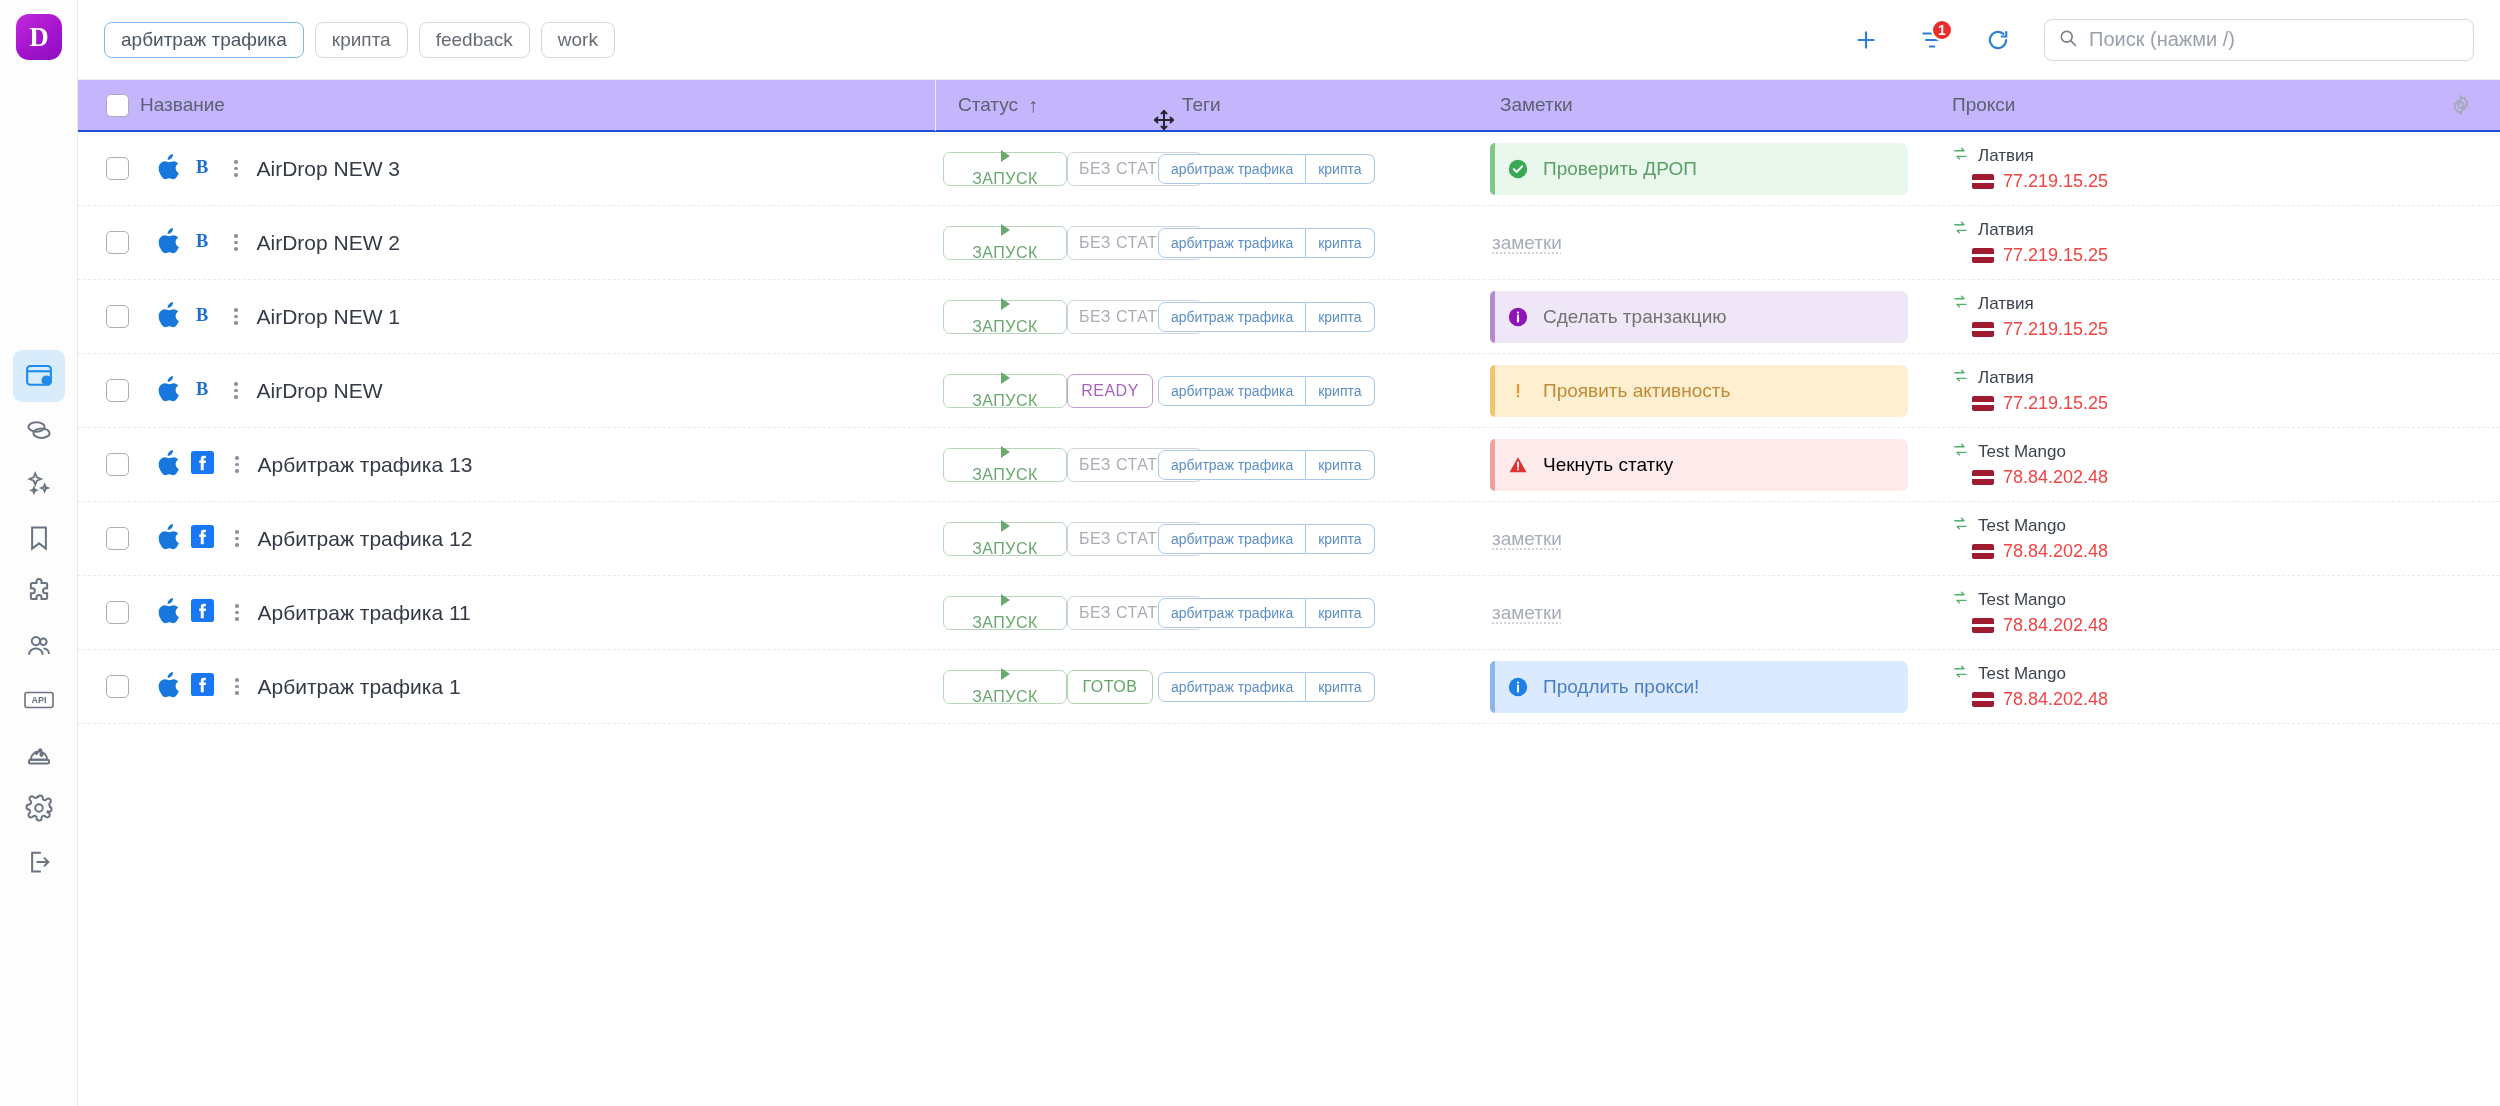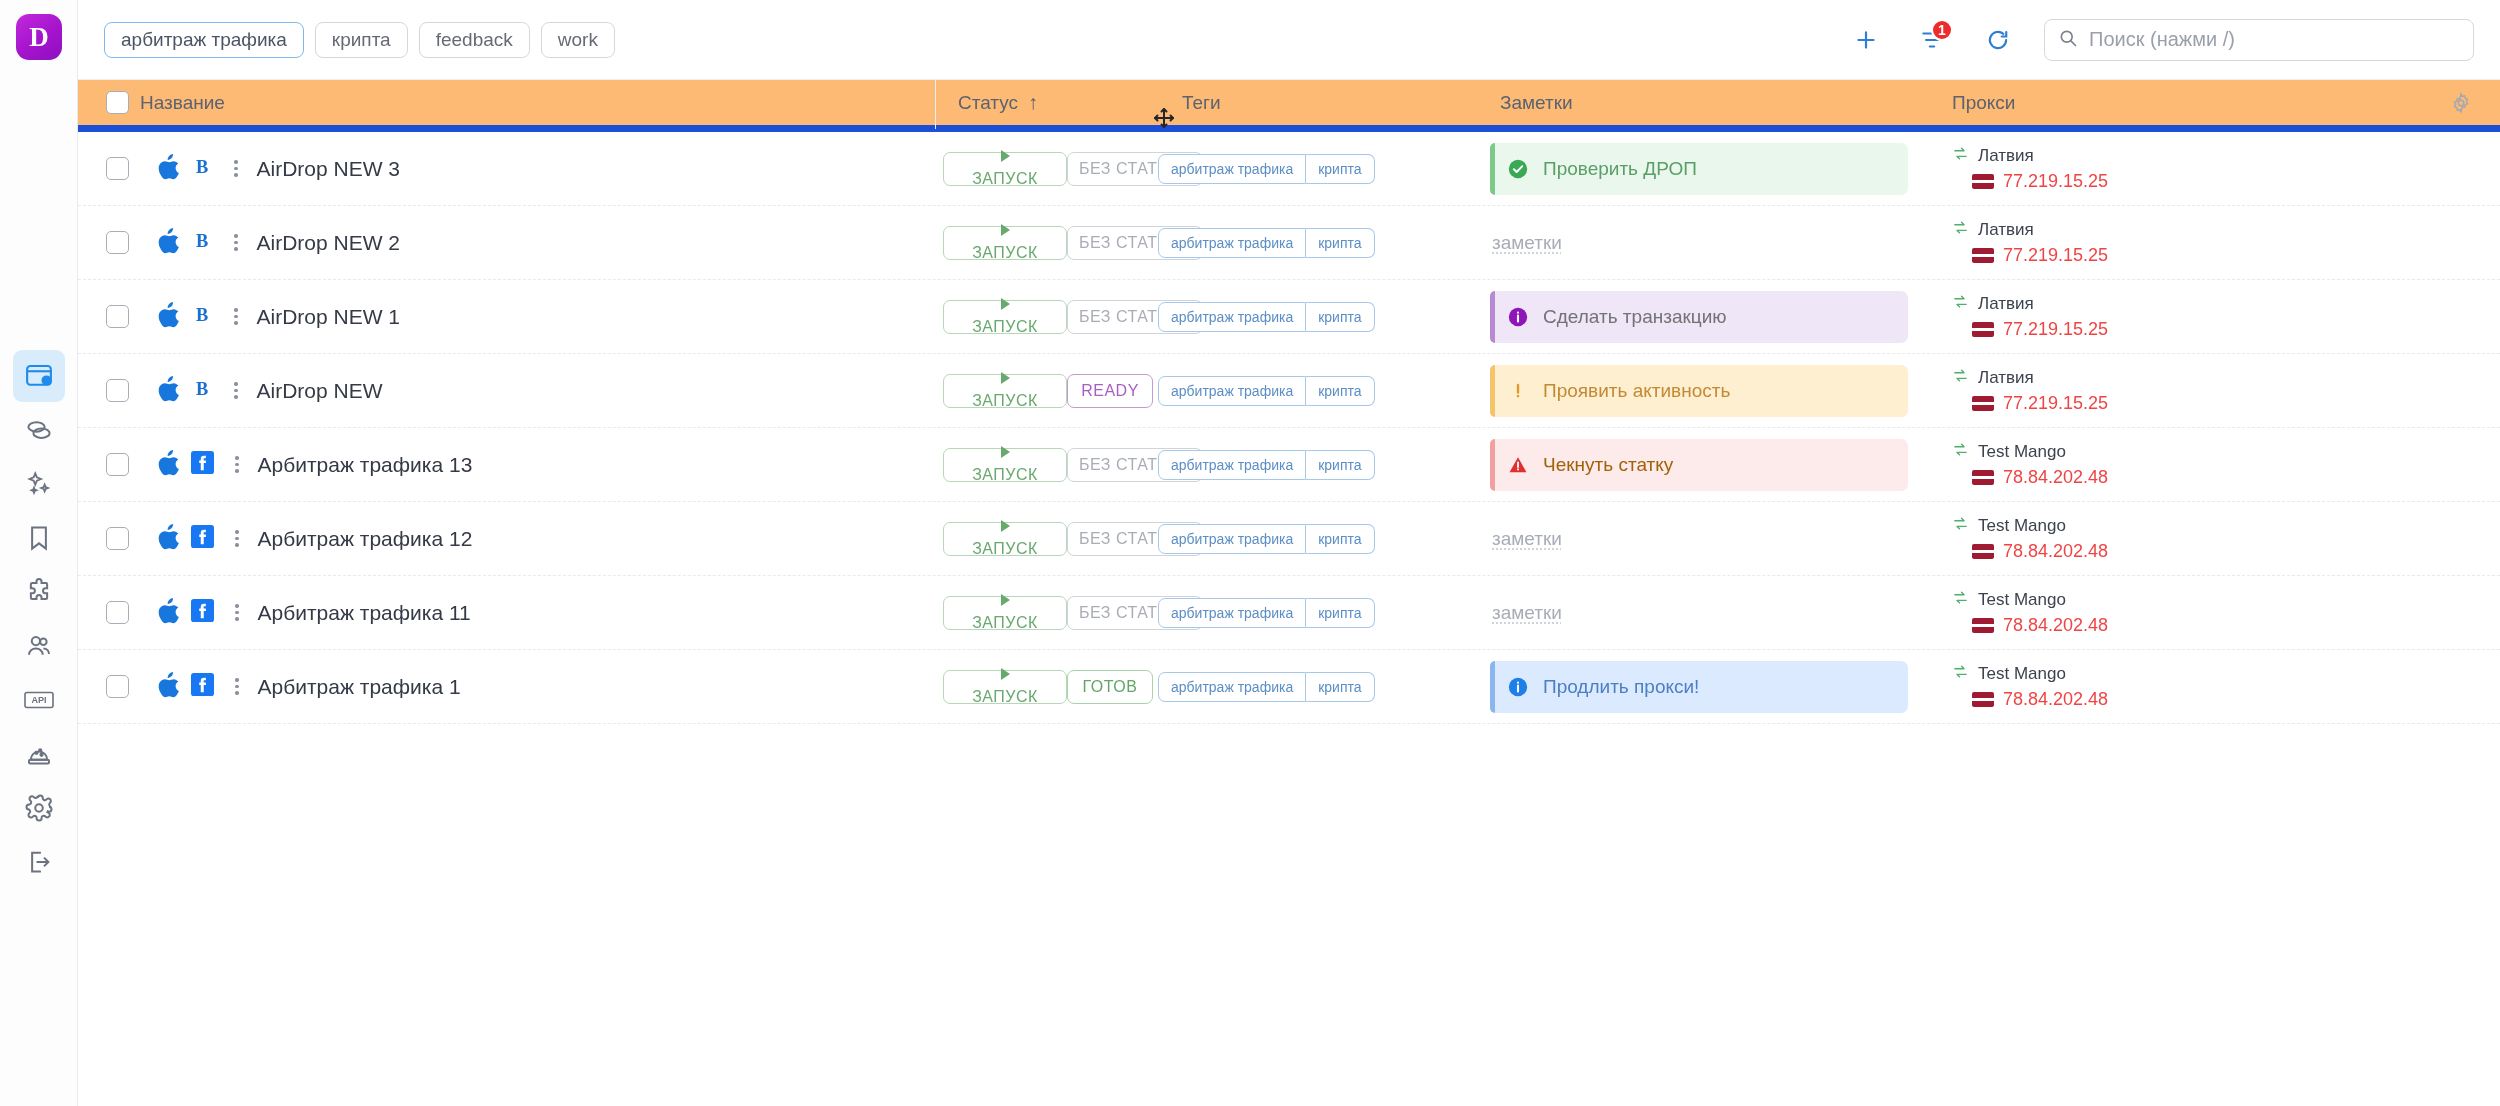--- a/index.html
+++ b/index.html
@@ -78,23 +78,23 @@
     font-size: 20px; color:#4b5563; background: transparent;
     font-family: "Liberation Sans", sans-serif;
   }
   .search input::placeholder { color:#9aa0ab; }
 
   
   .table-wrap { flex: 1; overflow: hidden; display:flex; flex-direction:column; }
   .thead {
     height: 52px; min-height: 52px;
     display: flex; align-items: center;
-    border-bottom: 7px solid #1d4ed8;
+    border-bottom: 2px solid #1d4ed8;
     font-size: 19px; color:#5c6270;
-    background:#fdba74;
+    background:#c4b5fd;
   }
   .tbody { flex:1; }
   .trow {
     height: 74px;
     display:flex; align-items:center;
     border-bottom: 1px dashed #e8e9ed;
   }
   
   .c-check { width: 62px; min-width:62px; display:flex; align-items:center; justify-content:flex-start; padding-left: 28px; }
   .c-name  { width: 795px; min-width:795px; display:flex; align-items:center; gap: 13px; }
@@ -629,21 +629,21 @@
               <span class="badge-pill badge-none">БЕЗ СТАТУСА</span>
             </div>
             <div class="c-tags">
               <span class="tagset">
                 <span class="tag">арбитраж трафика</span>
                 <span class="tag">крипта</span>
               </span>
             </div>
             <div class="c-notes">
               <div class="note-wrap">
-                <div class="note" style="background:#fdeaea;color:#a16207">
+                <div class="note" style="background:#fdeaea;color:#000000">
                   <span class="nbar" style="background:#f1a0a0"></span>
                   <span class="nicon">
                     <svg width="22" height="22" viewBox="0 0 24 24">
                       <path d="M12 3.6l9.2 16.2H2.8z" fill="#e03131"></path>
                       <path d="M12 9.2v5M12 16.6v.3" stroke="#fff" stroke-width="2" stroke-linecap="round"></path>
                     </svg>
                   </span>
                   <span>Чекнуть статку</span>
                 </div>
               </div>

